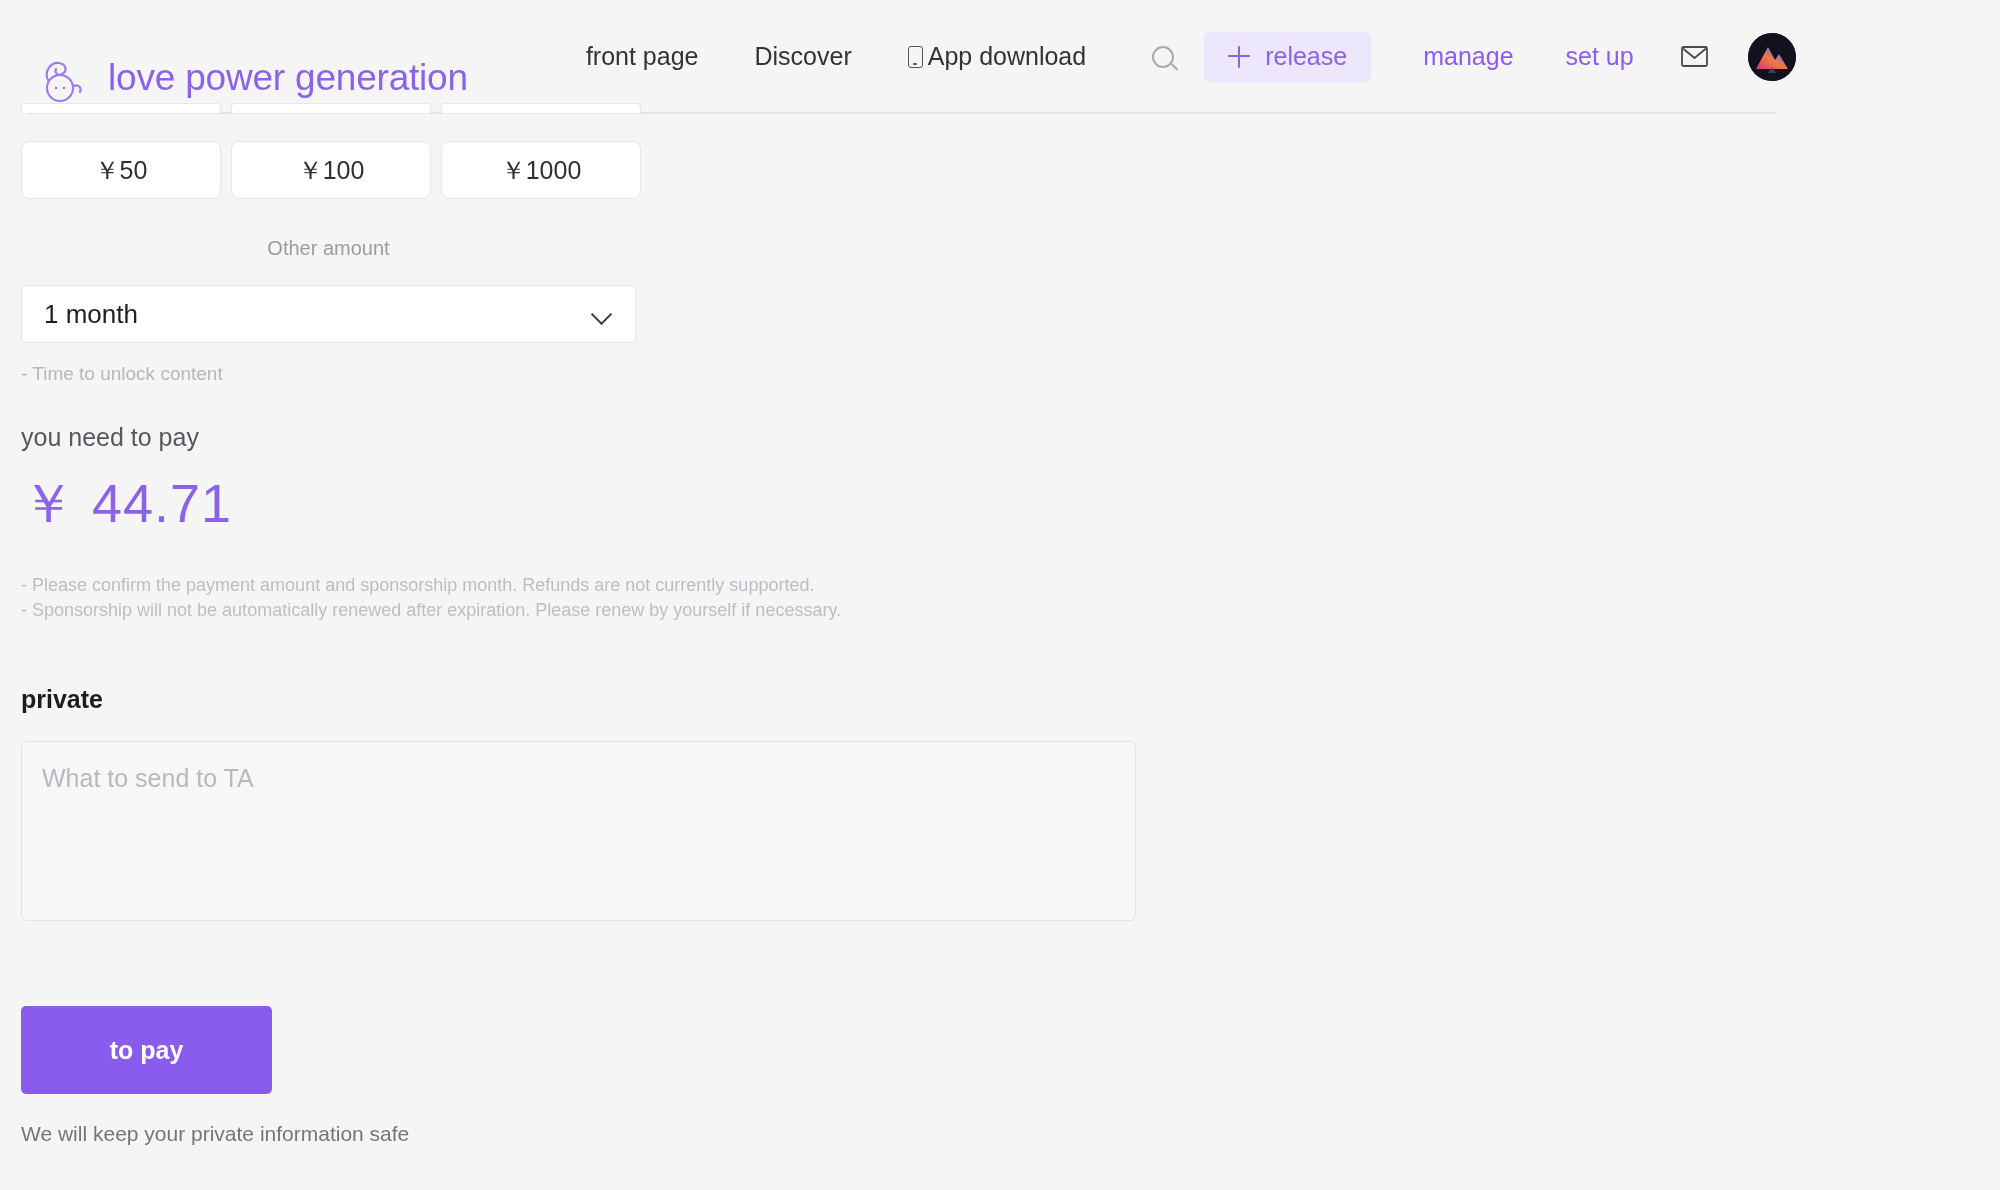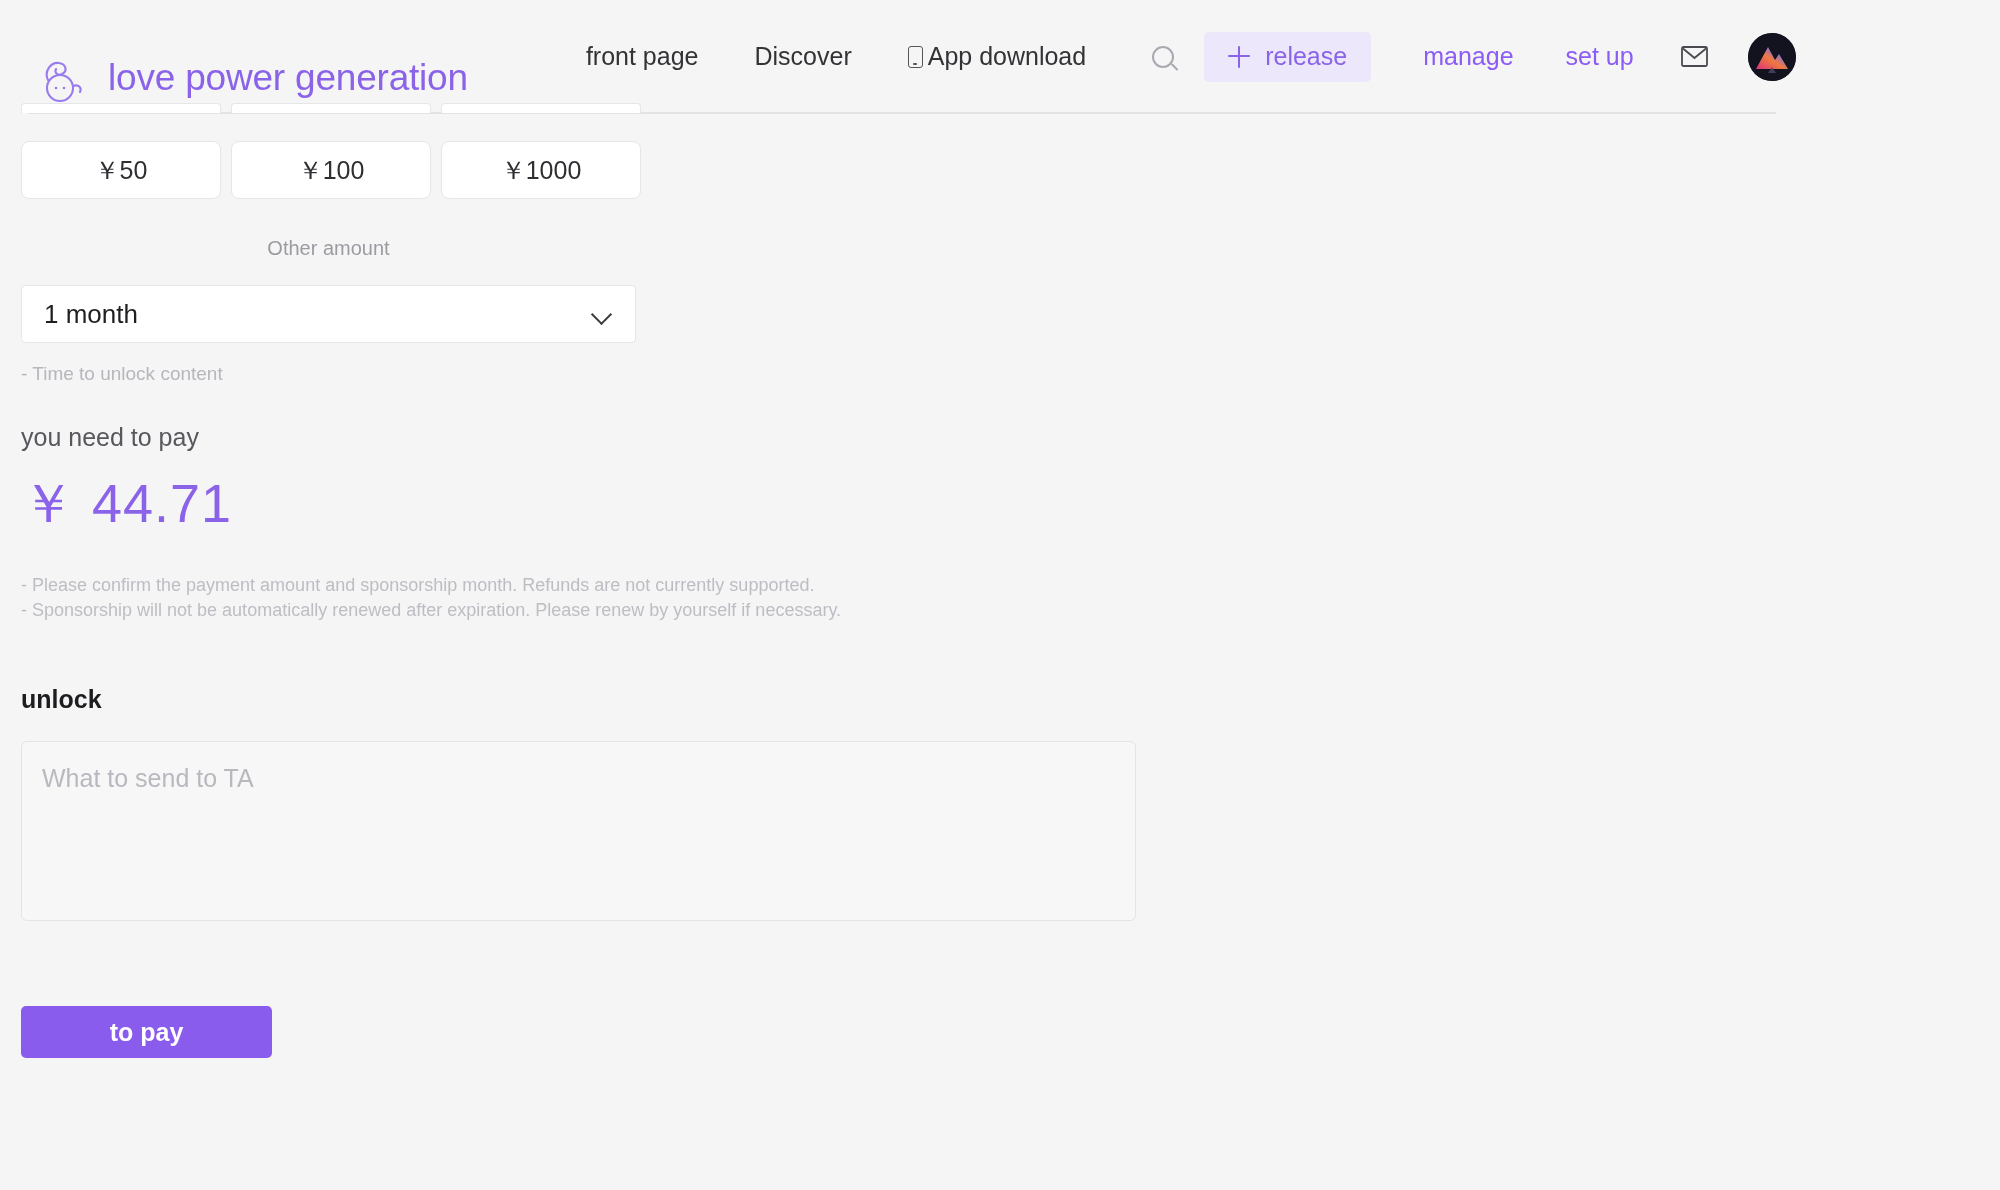--- a/index.html
+++ b/index.html
@@ -290,21 +290,21 @@
     border-radius: 6px;
     padding: 22px 20px;
     font-size: 25px;
     color: #b8b8bf;
     cursor: text;
   }
 
   .pay-btn {
     margin-top: 85px;
     width: 251px;
-    height: 52px;
+    height: 88px;
     background: #8a5cee;
     border: none;
     border-radius: 5px;
     color: #ffffff;
     font-size: 25px;
     font-family: "Liberation Sans", sans-serif;
     font-weight: bold;
     cursor: pointer;
   }
 
@@ -404,19 +404,20 @@
   <div class="hint">- Time to unlock content</div>
 
   <div class="pay-label">you need to pay</div>
   <div class="pay-amount">￥ 44.71</div>
 
   <div class="notes">
     <div>- Please confirm the payment amount and sponsorship month. Refunds are not currently supported.</div>
     <div>- Sponsorship will not be automatically renewed after expiration. Please renew by yourself if necessary.</div>
   </div>
 
-  <div class="section-title">unlock</div>
+  <div class="section-title">private</div>
 
   <div class="textarea-box">What to send to TA</div>
 
   <button class="pay-btn">to pay</button>
 
+  <div class="safe-note">We will keep your private information safe</div>
 </div>
 
 </body></html>

